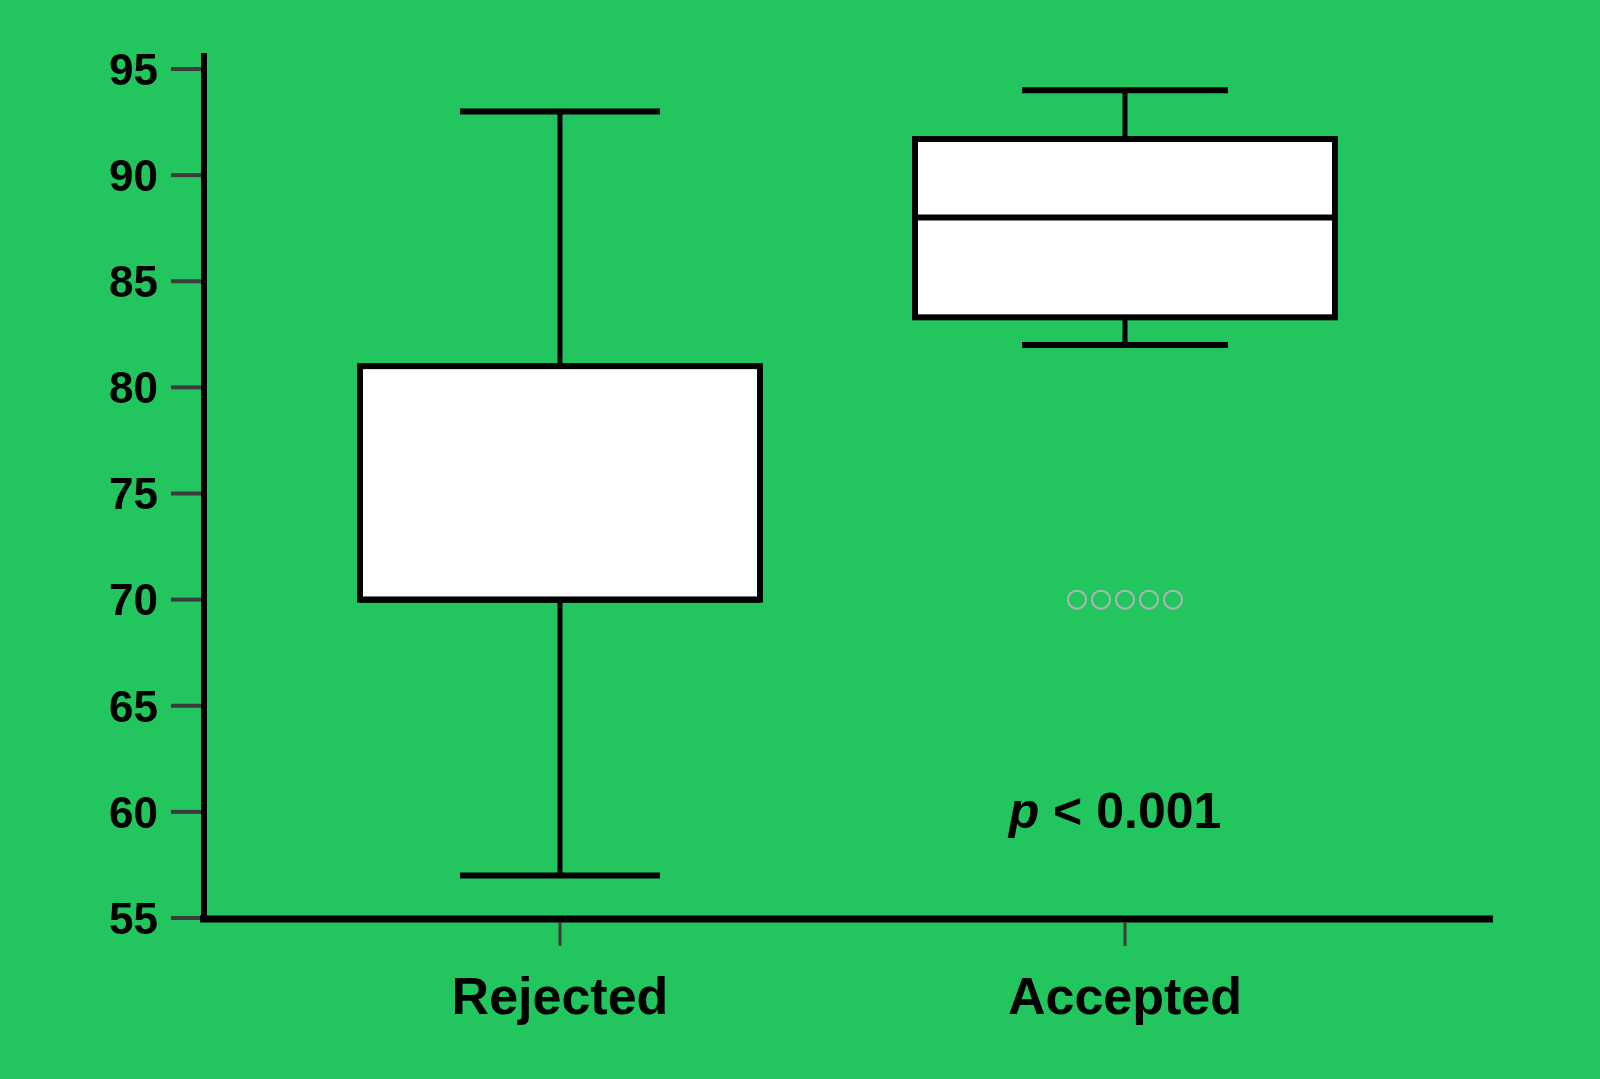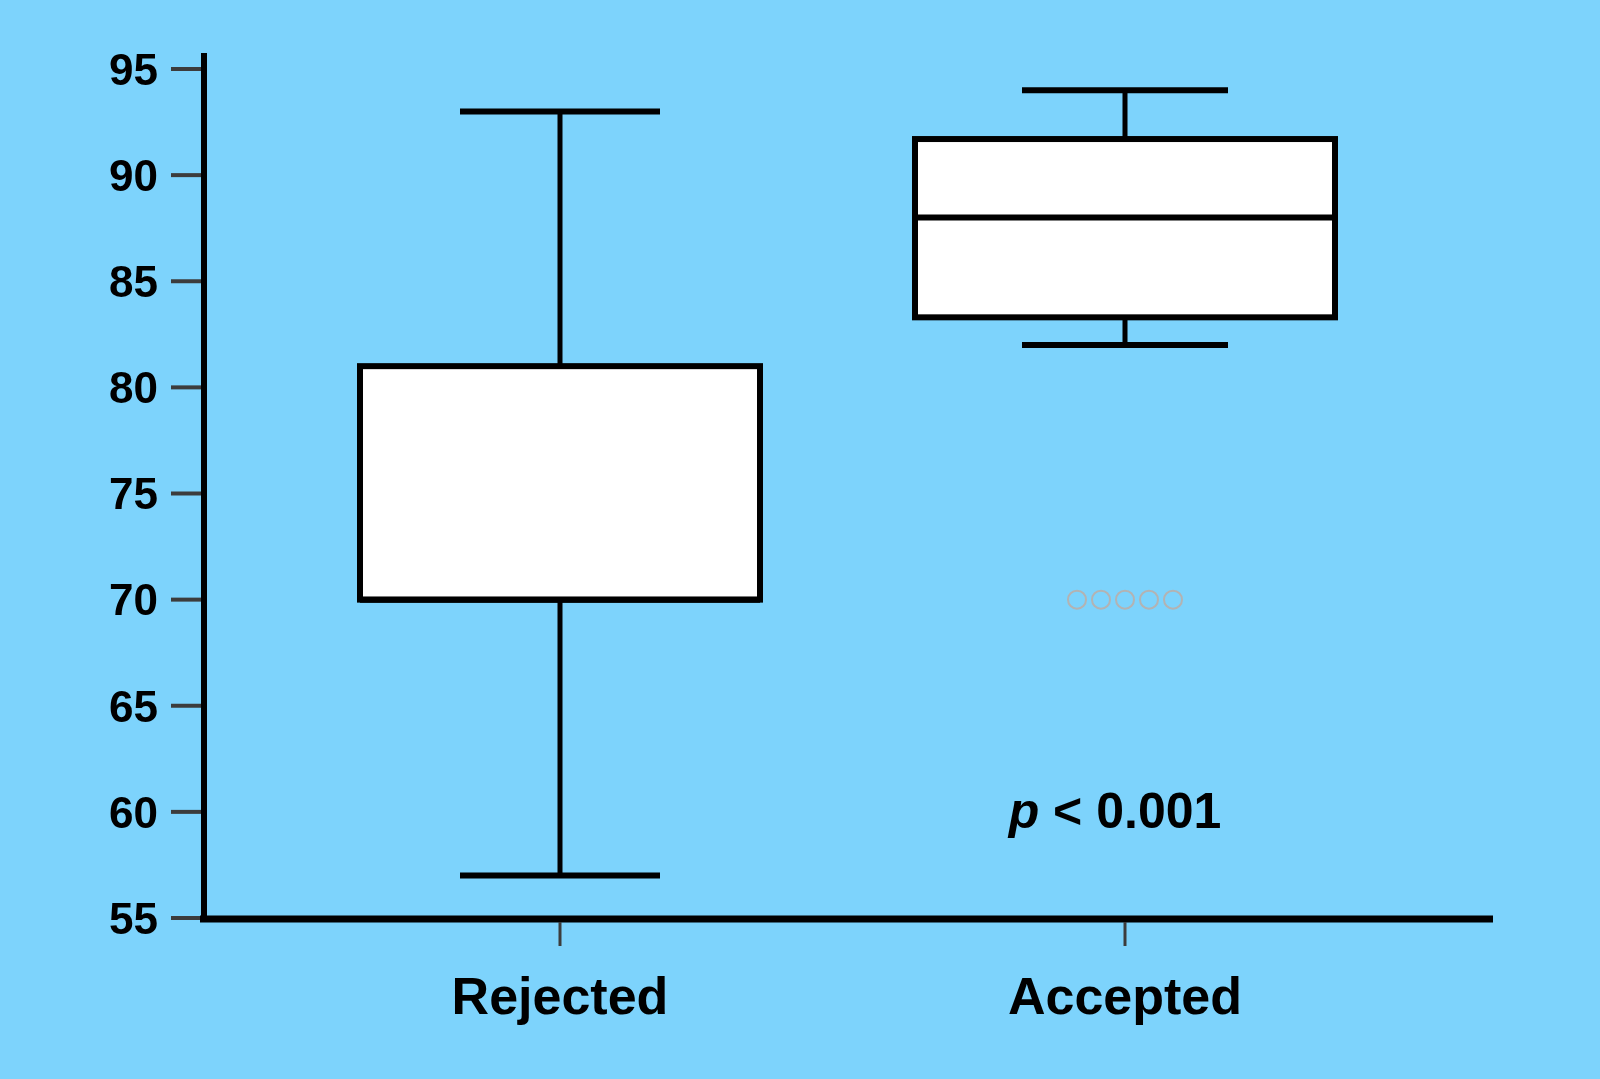--- a/index.html
+++ b/index.html
@@ -4,21 +4,21 @@
 <style>
   html, body {
     margin: 0;
     padding: 0;
     background: #ffffff;
   }
   .stage {
     position: relative;
     width: 1600px;
     height: 1079px;
-    background: #7dd3fc;
+    background: #22c55e;
     overflow: hidden;
   }
   svg {
     display: block;
     font-family: "Liberation Sans", sans-serif;
   }
   svg text {
     font-family: "Liberation Sans", sans-serif;
   }
 </style>

